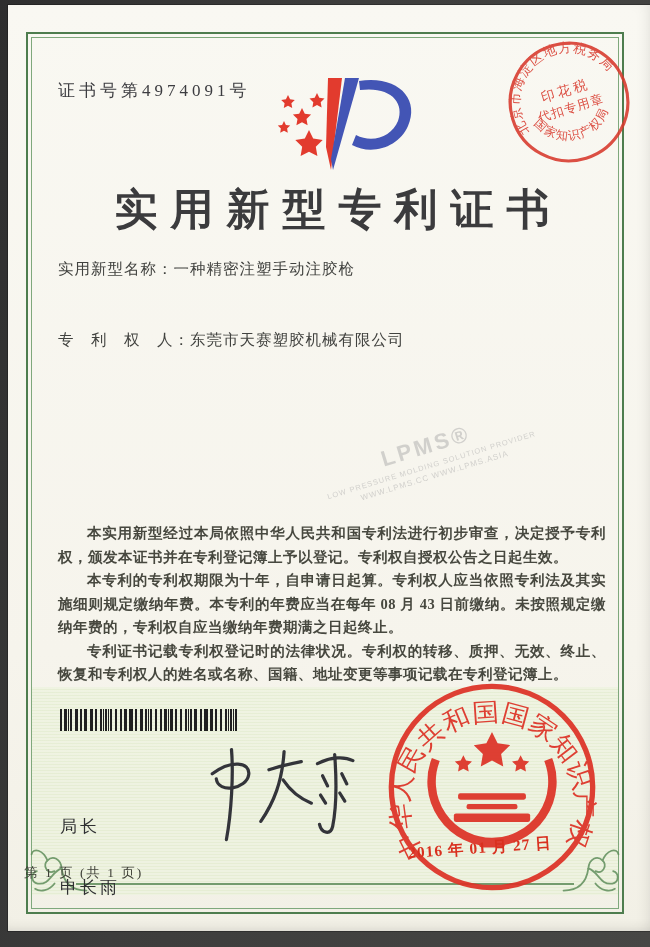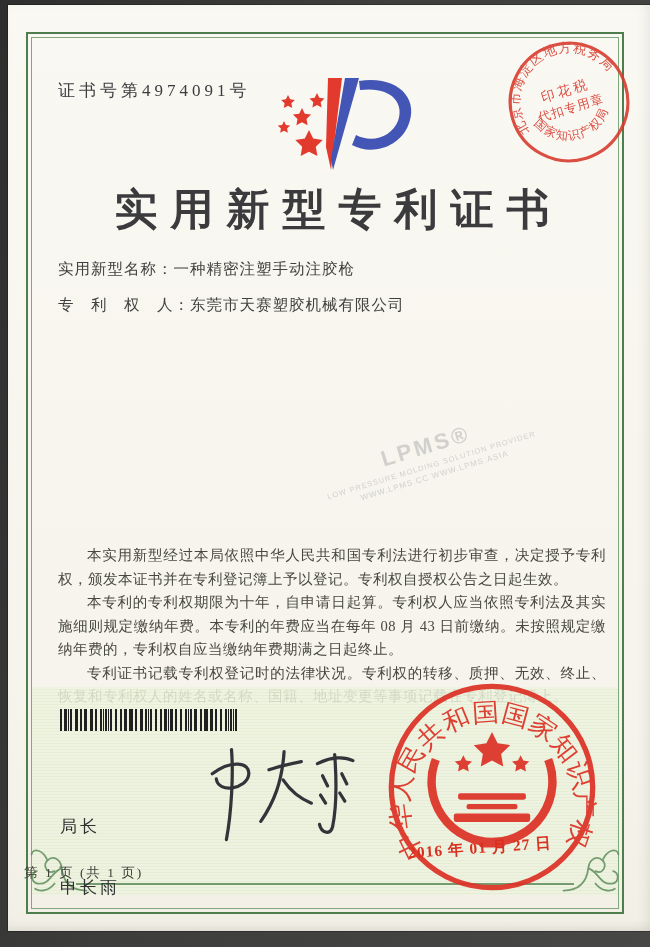--- a/index.html
+++ b/index.html
@@ -31,22 +31,22 @@
     position:absolute; left:498px; top:34px; width:126px; height:126px;
     transform:rotate(-17deg); opacity:.88;
   }
   .title {
     position:absolute; left:0; top:176px; width:100%;
     text-align:center; font-size:43px; font-weight:600;
     letter-spacing:13px; color:#3b3b3d; text-indent:13px;
   }
   .fields { position:absolute; left:50px; top:253px; right:40px; color:#41423f; }
   .field-row { font-size:15.5px; line-height:21px; margin-bottom:27px; letter-spacing:1px; }
-  .field-row:first-child { margin-bottom:15px; }
-  .paras { position:absolute; left:50px; top:539px; width:548px; color:#47483f; }
+  .field-row:first-child { margin-bottom:50px; }
+  .paras { position:absolute; left:50px; top:517px; width:548px; color:#47483f;font-weight:bold; }
   .paras p {
     font-size:14.5px; line-height:23.5px; text-indent:2em;
     text-align:justify; letter-spacing:.5px;
   }
   .green-panel {
     position:absolute; left:24px; top:682px; width:586px; height:208px;
     background: repeating-linear-gradient(180deg,#eef3e0 0 2px,#e4edd1 2px 3px);
     opacity:.85;
   }
   .panel-line { position:absolute; left:44px; right:44px; bottom:10px; height:2px; background:#5e8e5a; }

